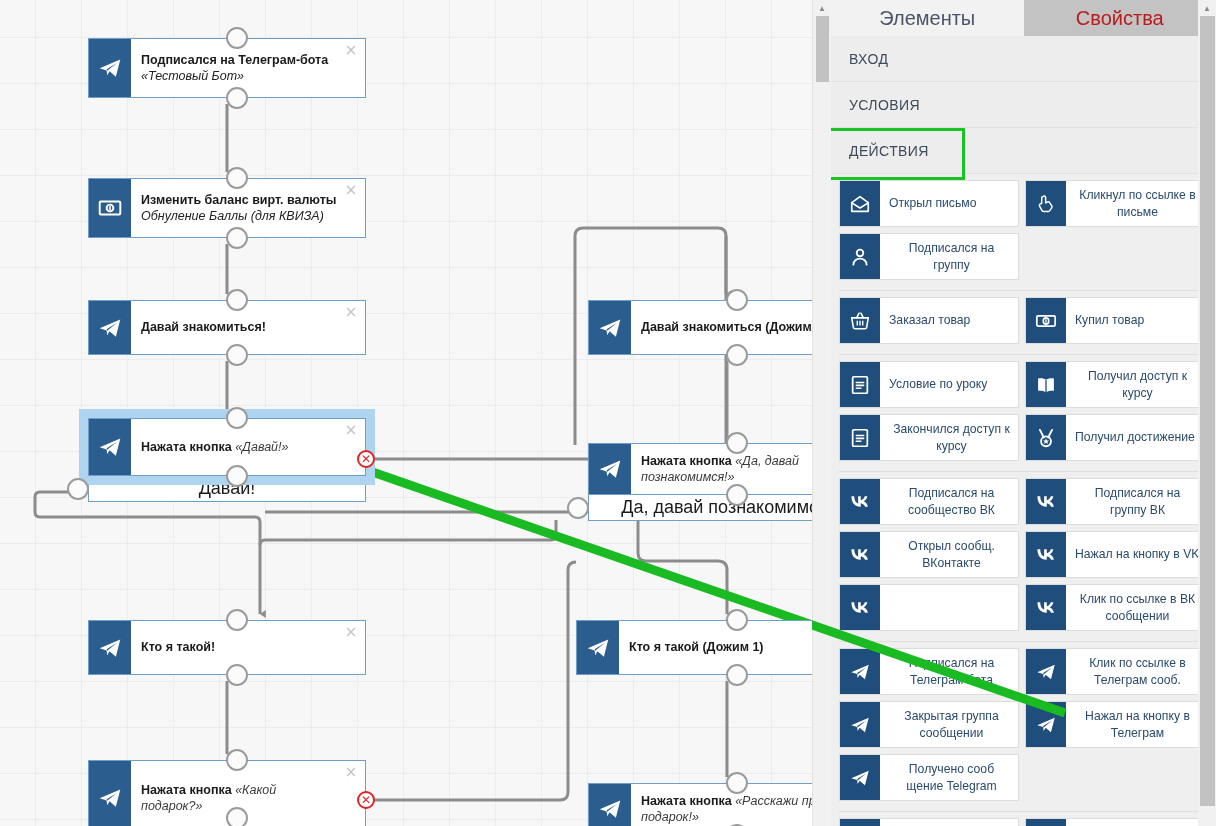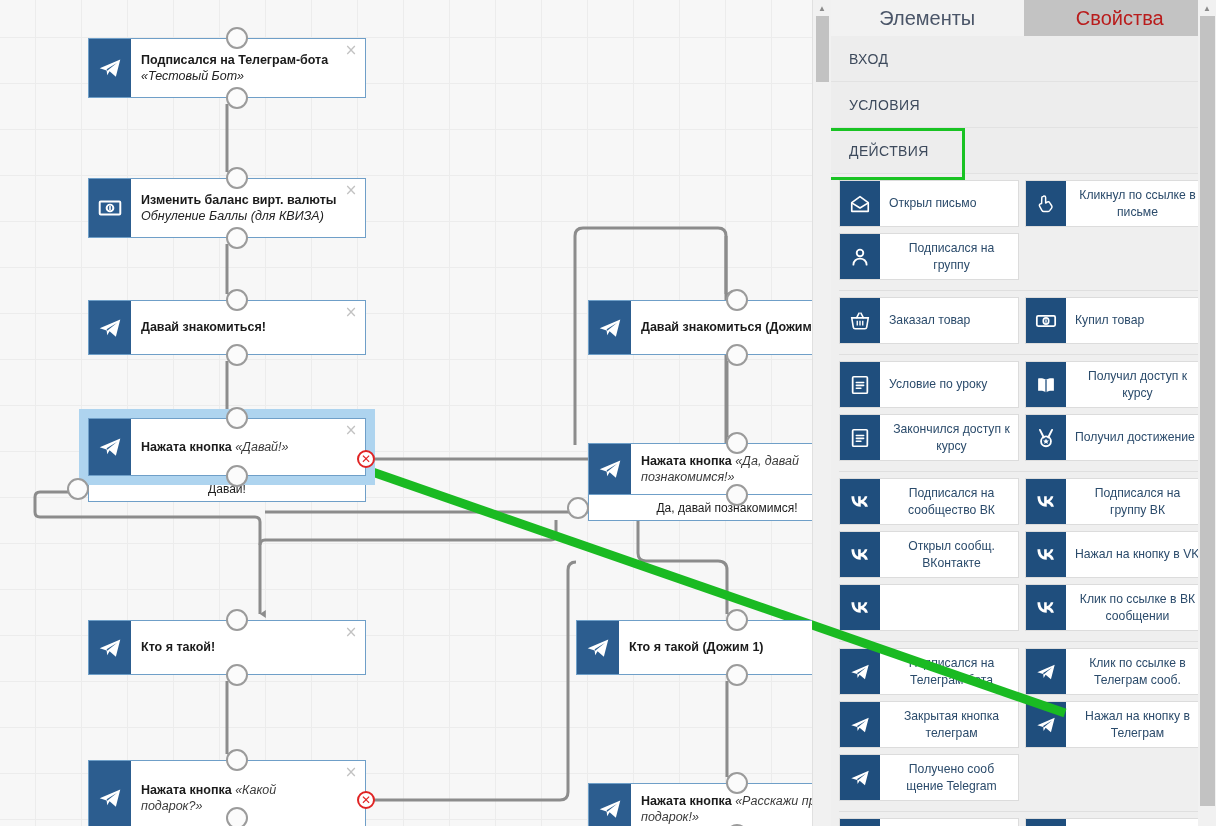--- a/index.html
+++ b/index.html
@@ -43,21 +43,21 @@
     position:absolute;right:7px;top:4px;width:14px;height:14px;
     color:#c2c2c2;font-size:15px;line-height:14px;text-align:center;
     font-family:"DejaVu Sans",sans-serif;cursor:pointer;
   }
   .node.sel-halo{
     outline:9px solid #aed4ef;outline-offset:0;
   }
   .subrow{
     position:absolute;background:#ffffff;border:1px solid #6f9fc8;
     border-top:none;box-sizing:border-box;
-    font-size:12px;color:#1b1b1b;display:flex;align-items:center;
+    font-size:18px;color:#1b1b1b;display:flex;align-items:center;
     justify-content:center;
   }
   .port{
     position:absolute;width:22px;height:22px;border-radius:50%;
     background:#fbfbfb;border:2px solid #9b9b9b;box-sizing:border-box;
   }
   .xmark{
     position:absolute;width:18px;height:18px;border-radius:50%;
     background:#ffffff;border:2px solid #e02424;box-sizing:border-box;
     color:#e02424;font-size:12px;line-height:14px;text-align:center;
@@ -524,21 +524,21 @@
             <div class="cl">Клик по ссылке в Телеграм сооб.</div>
           </div>
         </div>
         <div class="row">
           <div class="card">
             <div class="ci">
               <svg width="22" height="22" viewBox="0 0 24 24" fill="none">
                 <path d="M2.5 12.2 L21.5 4.2 L17.4 20 L11.6 15.1 L9.4 18.6 L8.9 14.3 Z M9.4 14.6 L18.6 7.2 L8.9 13.2 Z" fill="#ffffff"></path>
               </svg>
             </div>
-            <div class="cl">Закрытая кнопка телеграм</div>
+            <div class="cl">Закрытая группа сообщении</div>
           </div>
           <div class="card">
             <div class="ci">
               <svg width="22" height="22" viewBox="0 0 24 24" fill="none">
                 <path d="M2.5 12.2 L21.5 4.2 L17.4 20 L11.6 15.1 L9.4 18.6 L8.9 14.3 Z M9.4 14.6 L18.6 7.2 L8.9 13.2 Z" fill="#ffffff"></path>
               </svg>
             </div>
             <div class="cl">Нажал на кнопку в Телеграм</div>
           </div>
         </div>

